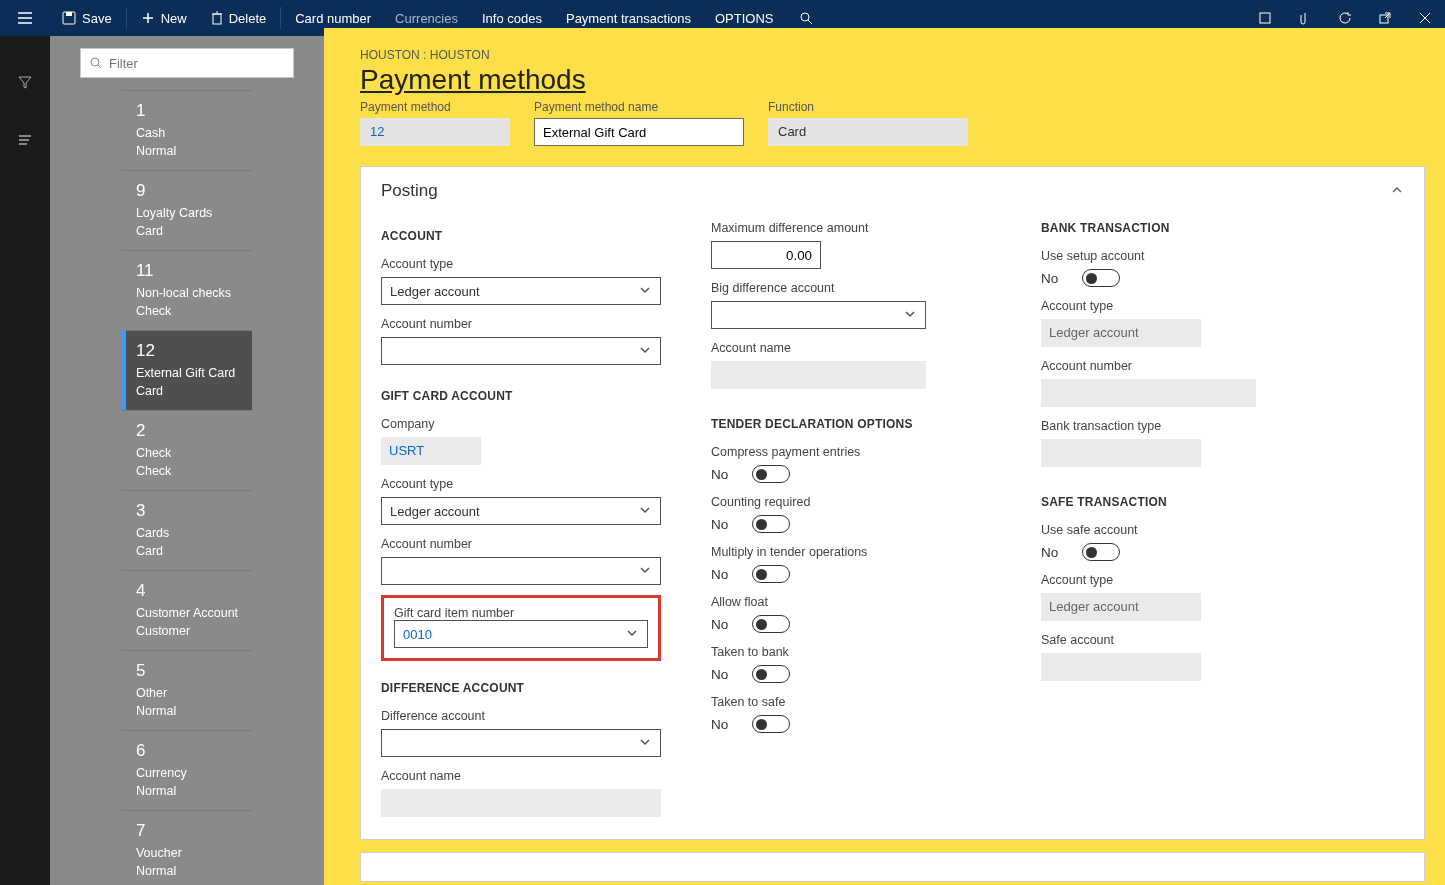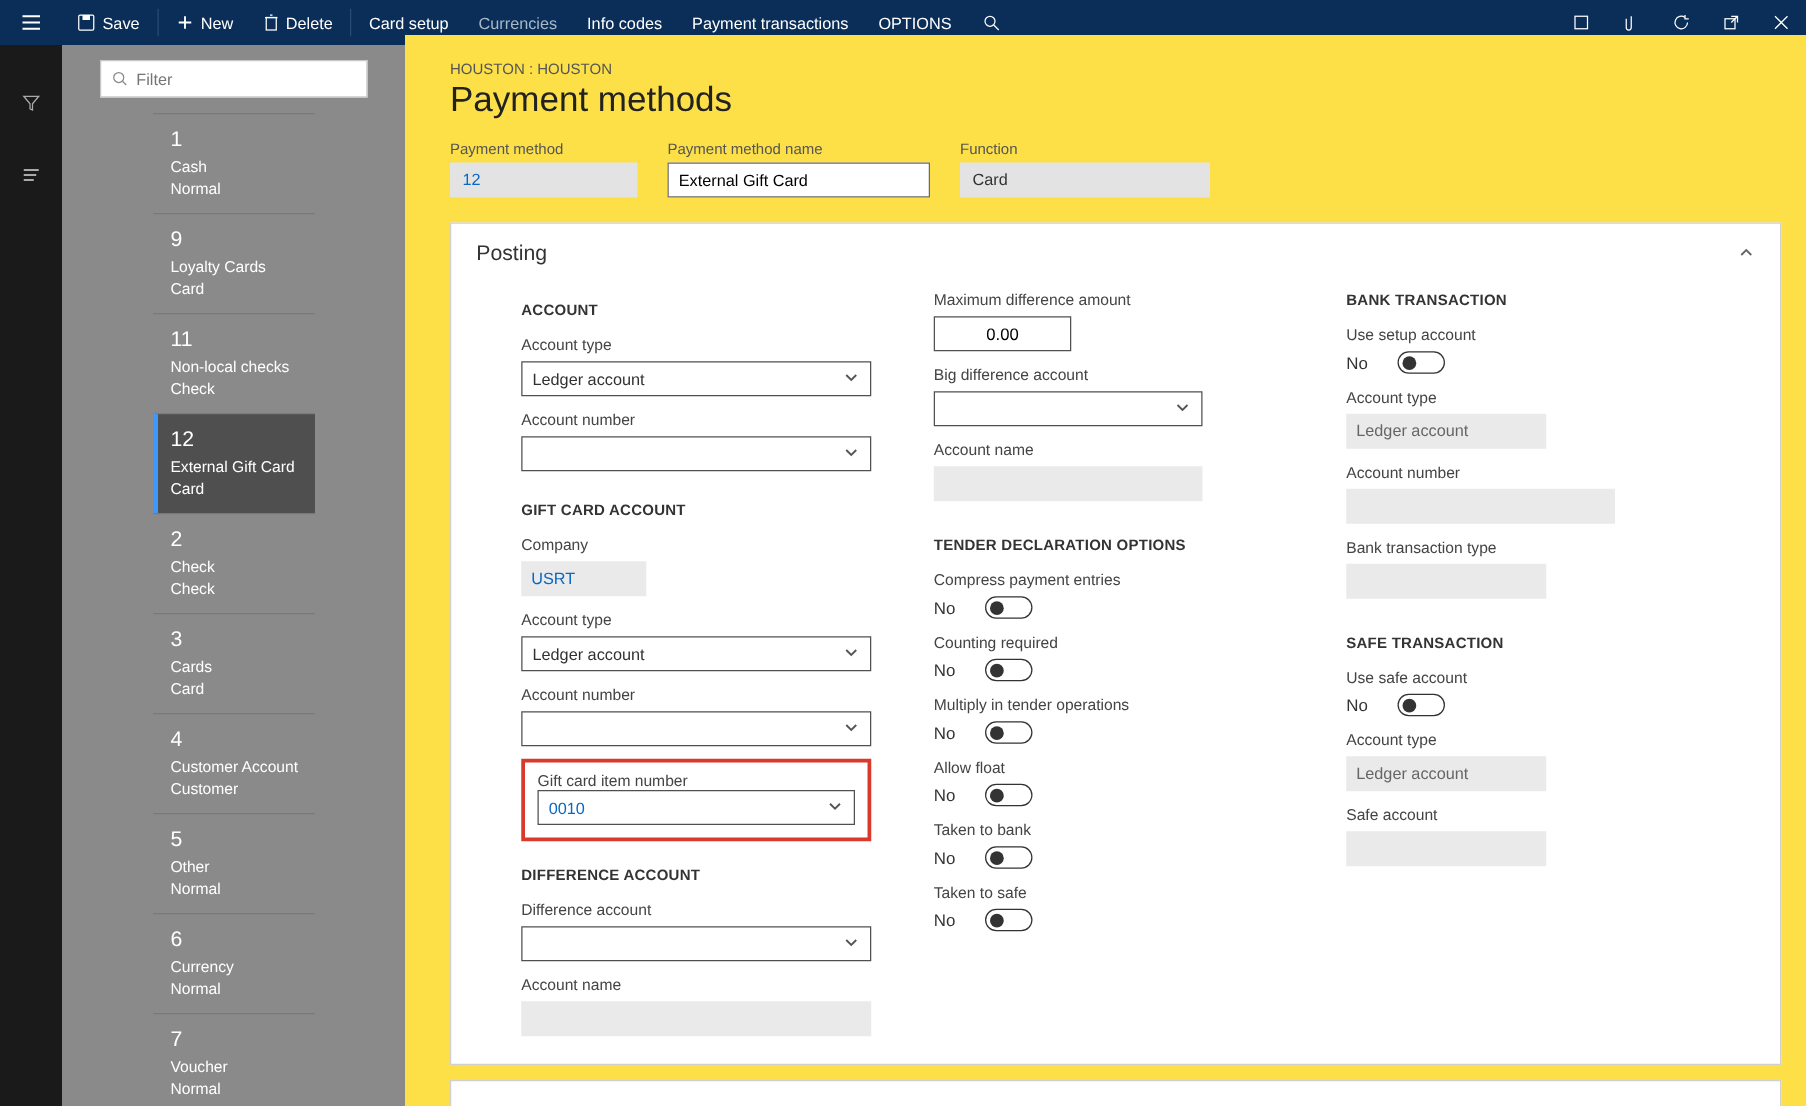--- a/index.html
+++ b/index.html
@@ -102,21 +102,21 @@
   top: 28px; left: 324px;
   width: 1121px; height: 865px;
   background: #fde047;
   overflow-y: auto;
   padding: 20px 20px 20px 36px;
 }
 .main::-webkit-scrollbar { width: 15px; background:#e4e4e4; }
 .main::-webkit-scrollbar-thumb { background:#c0c0c0; }
 
 .breadcrumb { font-size: 12px; color: #555; margin-bottom: 2px; }
-.page-title { font-size: 28px; font-weight: 300; color: #222; margin-bottom: 16px; }
+.page-title { font-size: 28px; font-weight: 300; color: #222; margin-bottom: 4px; text-decoration: underline; }
 
 .headerfields {
   display: flex; gap: 24px; margin-bottom: 20px;
 }
 .fld { display:flex; flex-direction:column; }
 .fld label { font-size: 12px; color: #555; margin-bottom: 4px; }
 .fld .ro {
   background: #e3e3e3; color:#0a67c2;
   height: 28px; line-height:28px; padding: 0 10px;
   min-width: 150px;
@@ -133,22 +133,22 @@
   background: #fff;
   border: 1px solid #d0d0d0;
   margin-bottom: 12px;
 }
 .section-hd {
   display:flex; align-items:center; justify-content:space-between;
   padding: 14px 20px;
 }
 .section-hd .ttl { font-size: 17px; color:#333; }
 .section-body {
-  padding: 6px 20px 22px 8px;
-  display: flex; gap: 50px; margin-left: 48px;
+  padding: 6px 20px 22px 20px;
+  display: flex; gap: 50px;
 }
 .col { flex: 1; display:flex; flex-direction:column; gap: 6px; max-width: 280px; }
 
 .grp-title { font-size: 12px; font-weight: 700; color: #333; letter-spacing: 0.2px; margin-top: 8px; margin-bottom: 2px; }
 .flabel { font-size: 12.5px; color:#444; margin-top: 6px; }
 
 .dd {
   display: flex; align-items:center; justify-content:space-between;
   border:1px solid #505050; height: 28px; padding: 0 8px;
   background:#fff; cursor:pointer;
@@ -157,21 +157,21 @@
 .dd .chev svg { width:14px; height:14px; }
 
 .robox {
   background:#eaeaea; color:#666; height:28px; line-height:28px;
   padding:0 8px;
 }
 .robox.link { color:#0a67c2; }
 
 .txtright {
   border:1px solid #505050; height:28px; padding:0 8px;
-  text-align:center; width: 110px; background:#fff;
+  text-align:right; width: 110px; background:#fff;
 }
 
 .trow { display:flex; align-items:center; gap:24px; }
 .tval { font-size:13.5px; color:#333; }
 
 .toggle {
   width: 38px; height: 18px; border:1px solid #333; border-radius: 10px;
   position: relative; background:#fff;
 }
 .toggle::after {
@@ -212,21 +212,21 @@
   </div>
   <div class="cmd">
     <svg width="12" height="14">
         <rect x="2" y="3" width="8" height="10" fill="none" stroke="#fff"></rect>
         <path d="M1 3h10M5 1h2" stroke="#fff"></path>
       </svg>
     <span>Delete</span>
   </div>
   <div class="divider"></div>
   <div class="cmd">
-      <span>Card setup</span>
+      <span>Card number</span>
     </div>
   <div class="cmd dim">
       <span>Currencies</span>
     </div>
   <div class="cmd">
       <span>Info codes</span>
     </div>
   <div class="cmd">
       <span>Payment transactions</span>
     </div>

